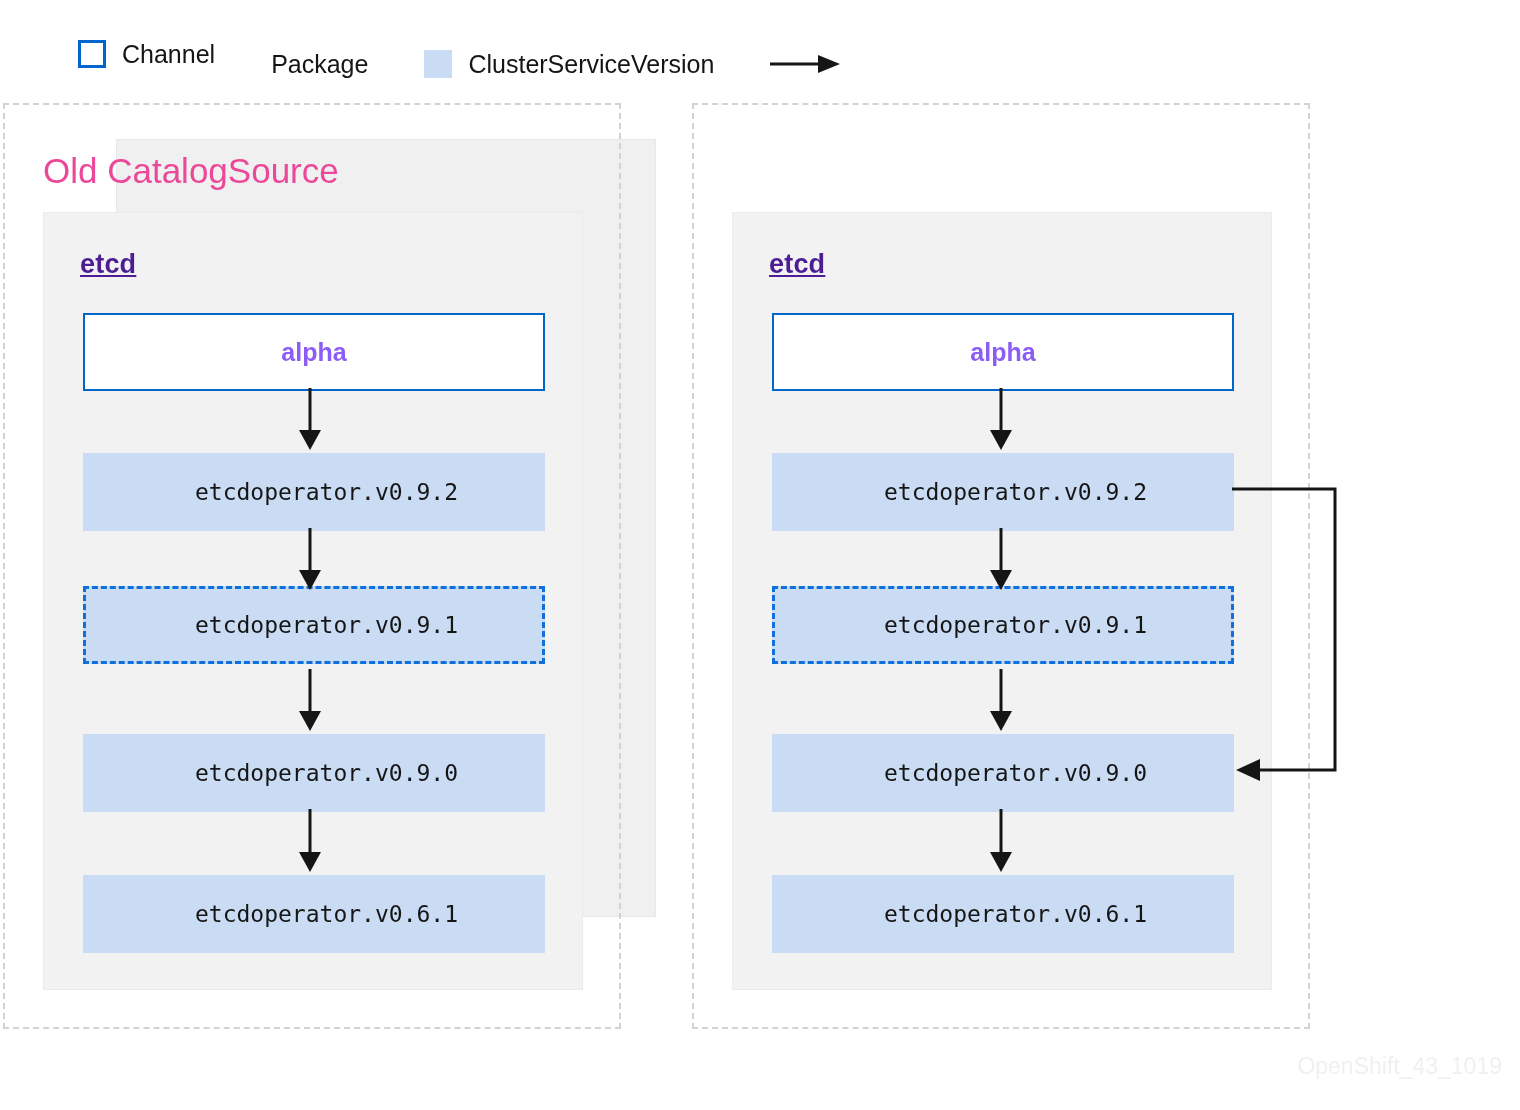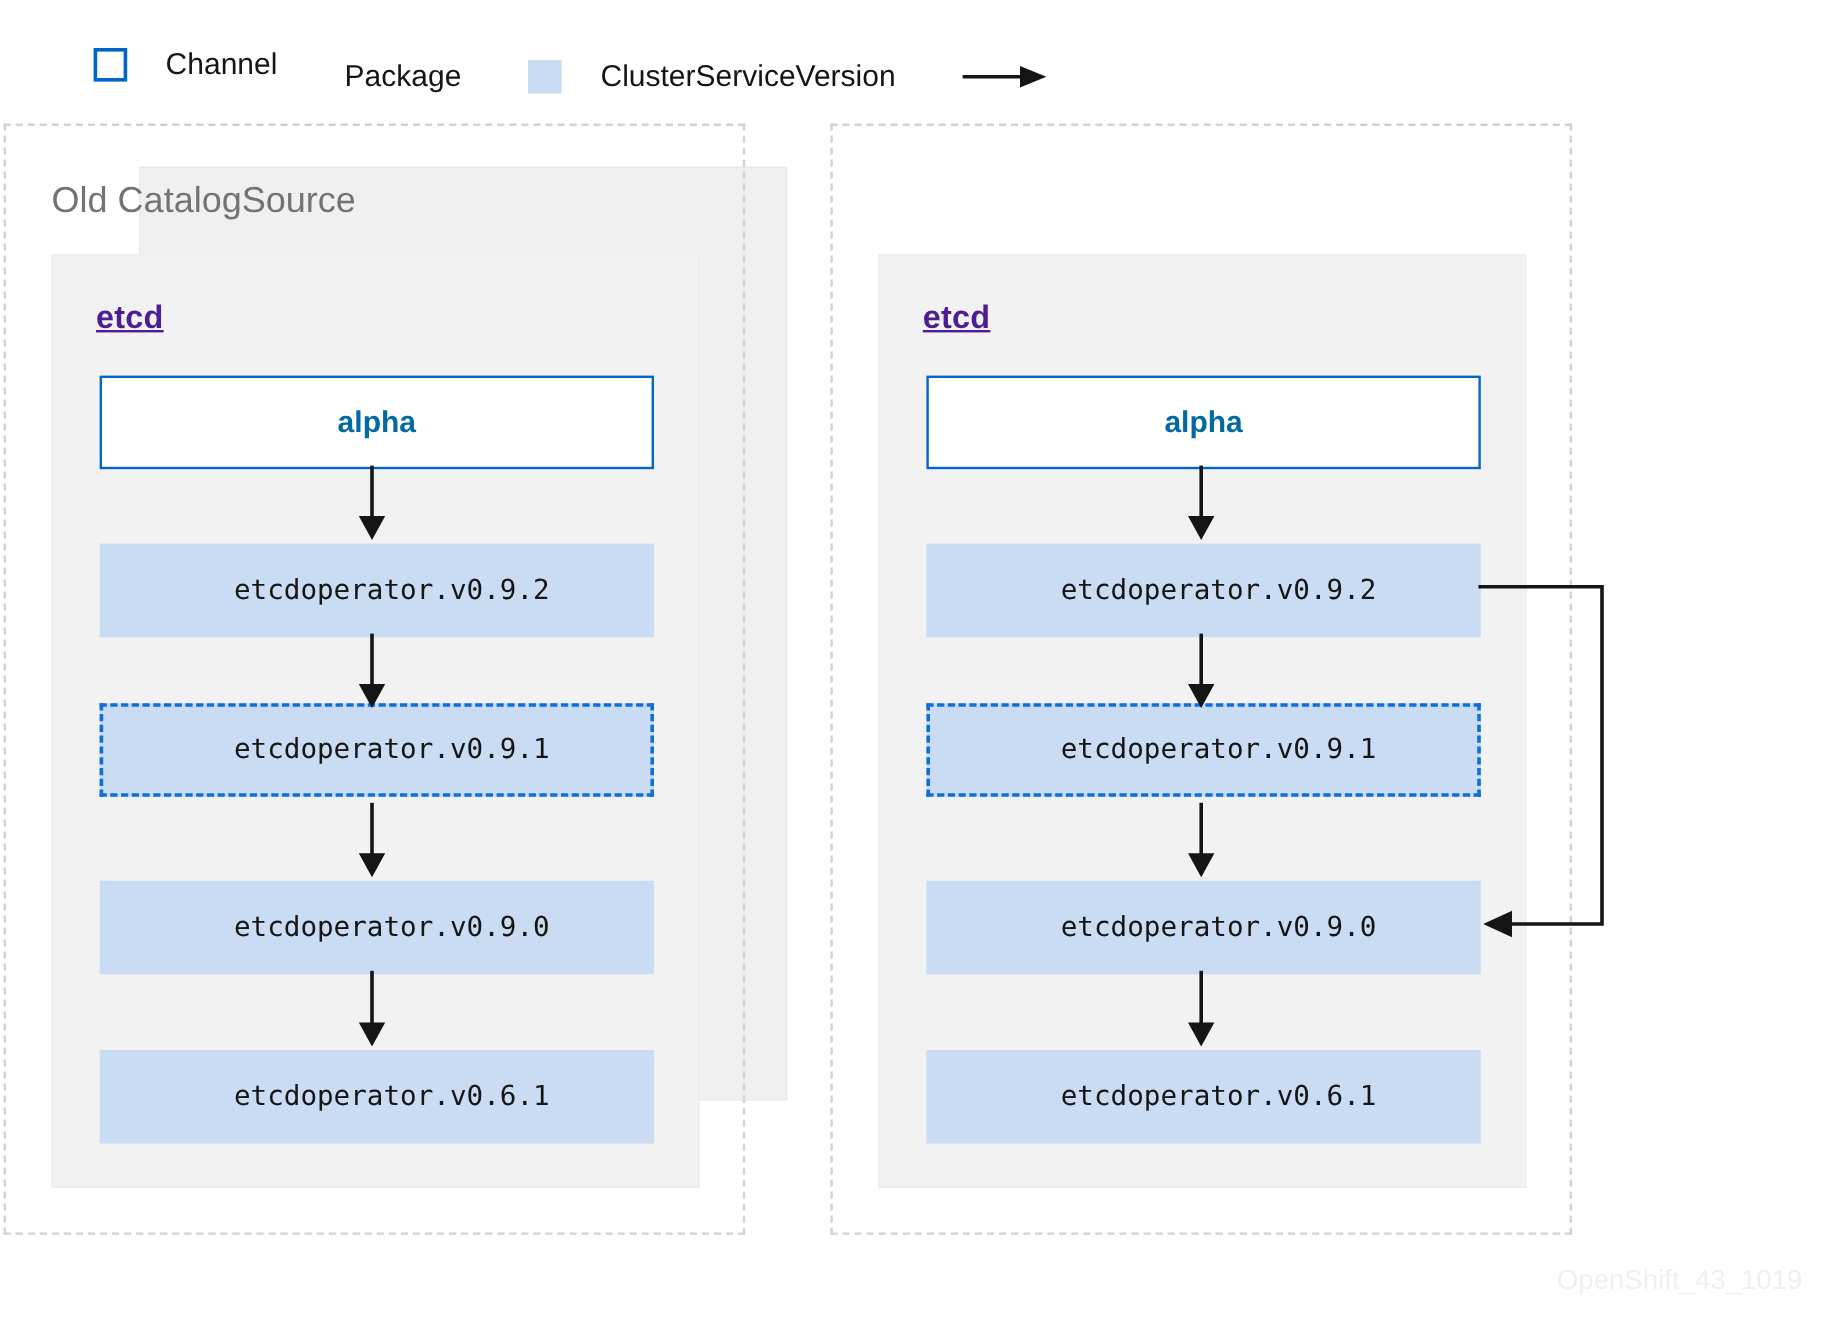--- a/index.html
+++ b/index.html
@@ -24,21 +24,20 @@
     left: 78px;
     top: 32px;
     height: 44px;
     display: flex;
     align-items: center;
   }
   .legend-item {
     display: flex;
     align-items: center;
     height: 44px;
-    gap: 16px;
   }
   .legend-item + .legend-item { margin-left: 56px; margin-top: 20px; }
   .legend-label {
     font-size: 25px;
     line-height: 1;
     color: #151515;
     white-space: nowrap;
   }
   .swatch {
     width: 28px;
@@ -75,22 +74,22 @@
     box-sizing: border-box;
     background: transparent;
   }
   .panel.left  { left: 3px;   width: 618px; }
   .panel.right { left: 692px; width: 618px; }
 
   .panel-title {
     position: absolute;
     top: 46px;
     left: 38px;
-    font-size: 30px;
-    color: #737373;
+    font-size: 35px;
+    color: #ec4899;
     white-space: nowrap;
   }
 
   
   .package {
     position: absolute;
     left: 38px;
     top: 107px;
     width: 540px;
     height: 778px;
@@ -119,21 +118,21 @@
     background: #ffffff;
     border: 2px solid #0066cc;
     box-sizing: border-box;
     display: flex;
     align-items: center;
     justify-content: center;
   }
   .channel-box .label {
     font-size: 25px;
     font-weight: bold;
-    color: #0369a1;
+    color: #8b5cf6;
   }
 
   
   .csv-box {
     position: absolute;
     left: 39px;
     width: 462px;
     height: 78px;
     background: #c9dcf3;
     box-sizing: border-box;

